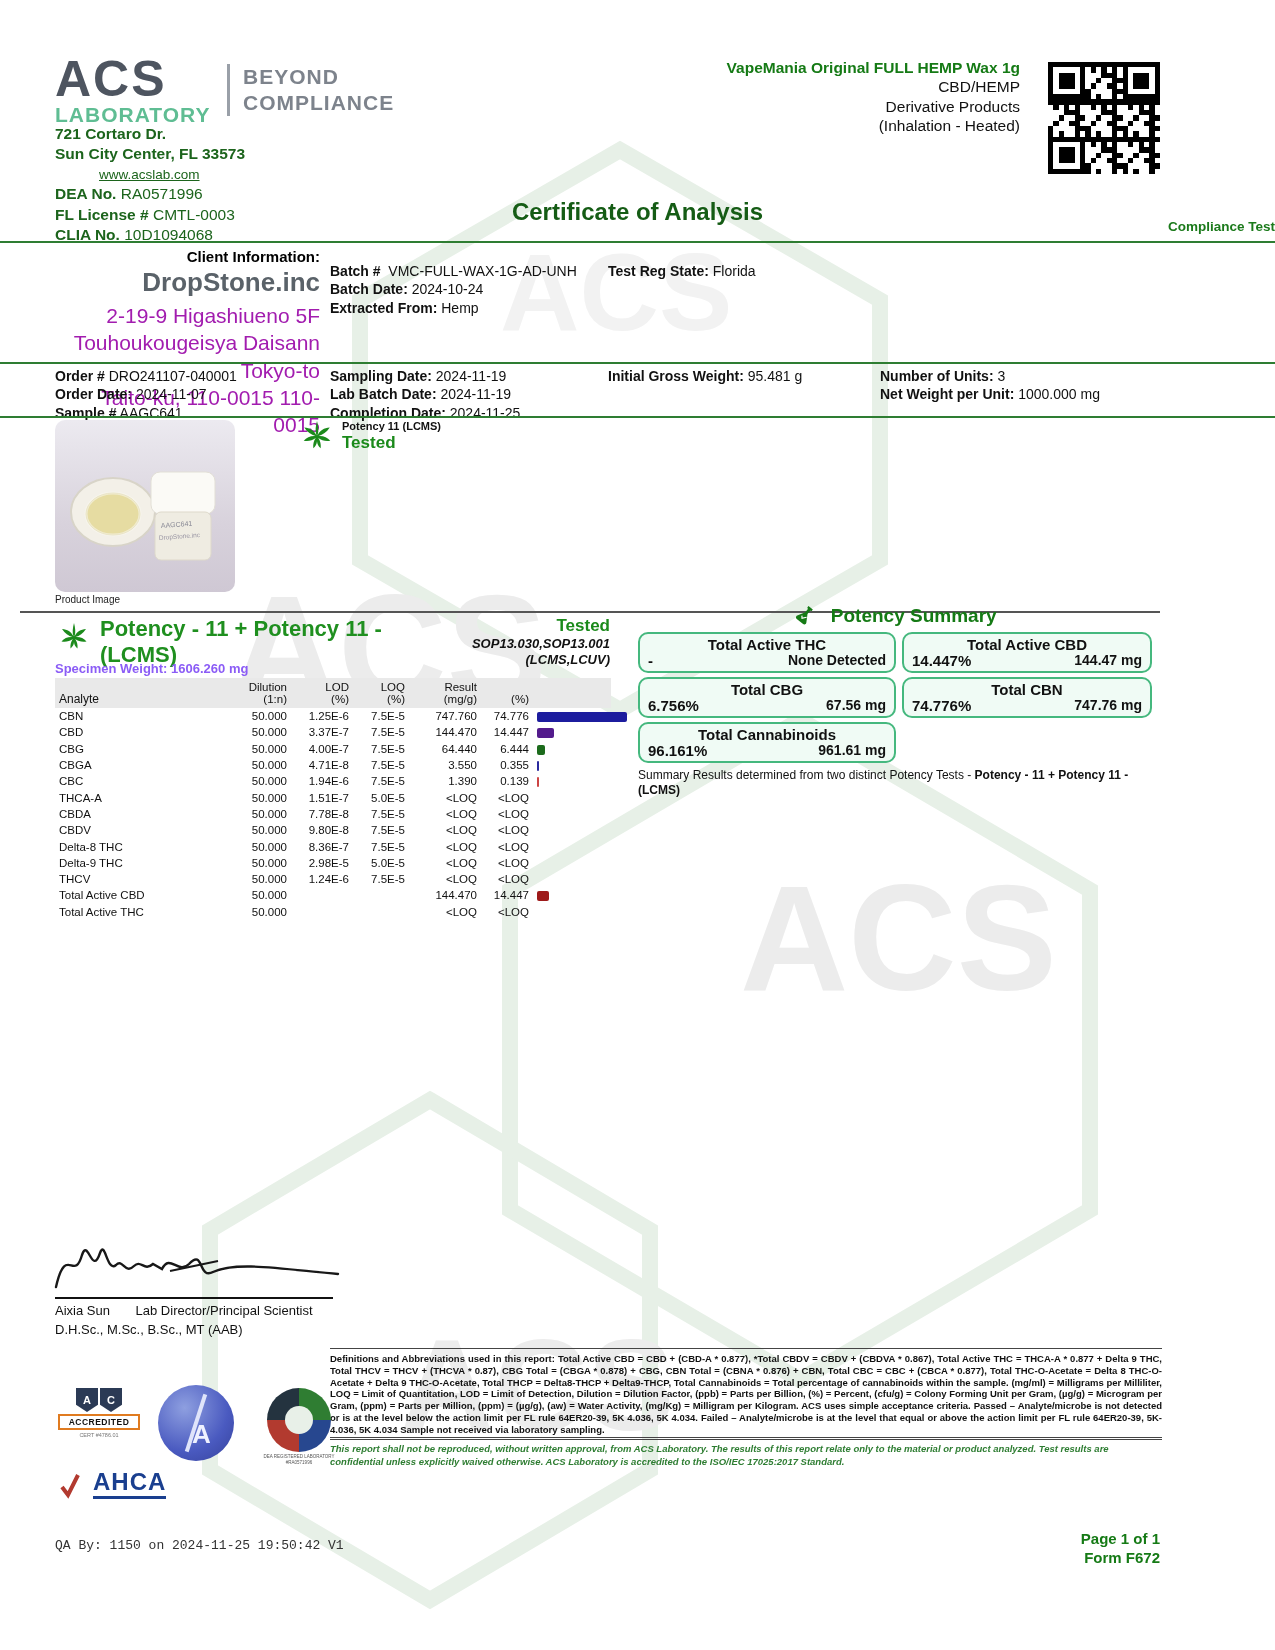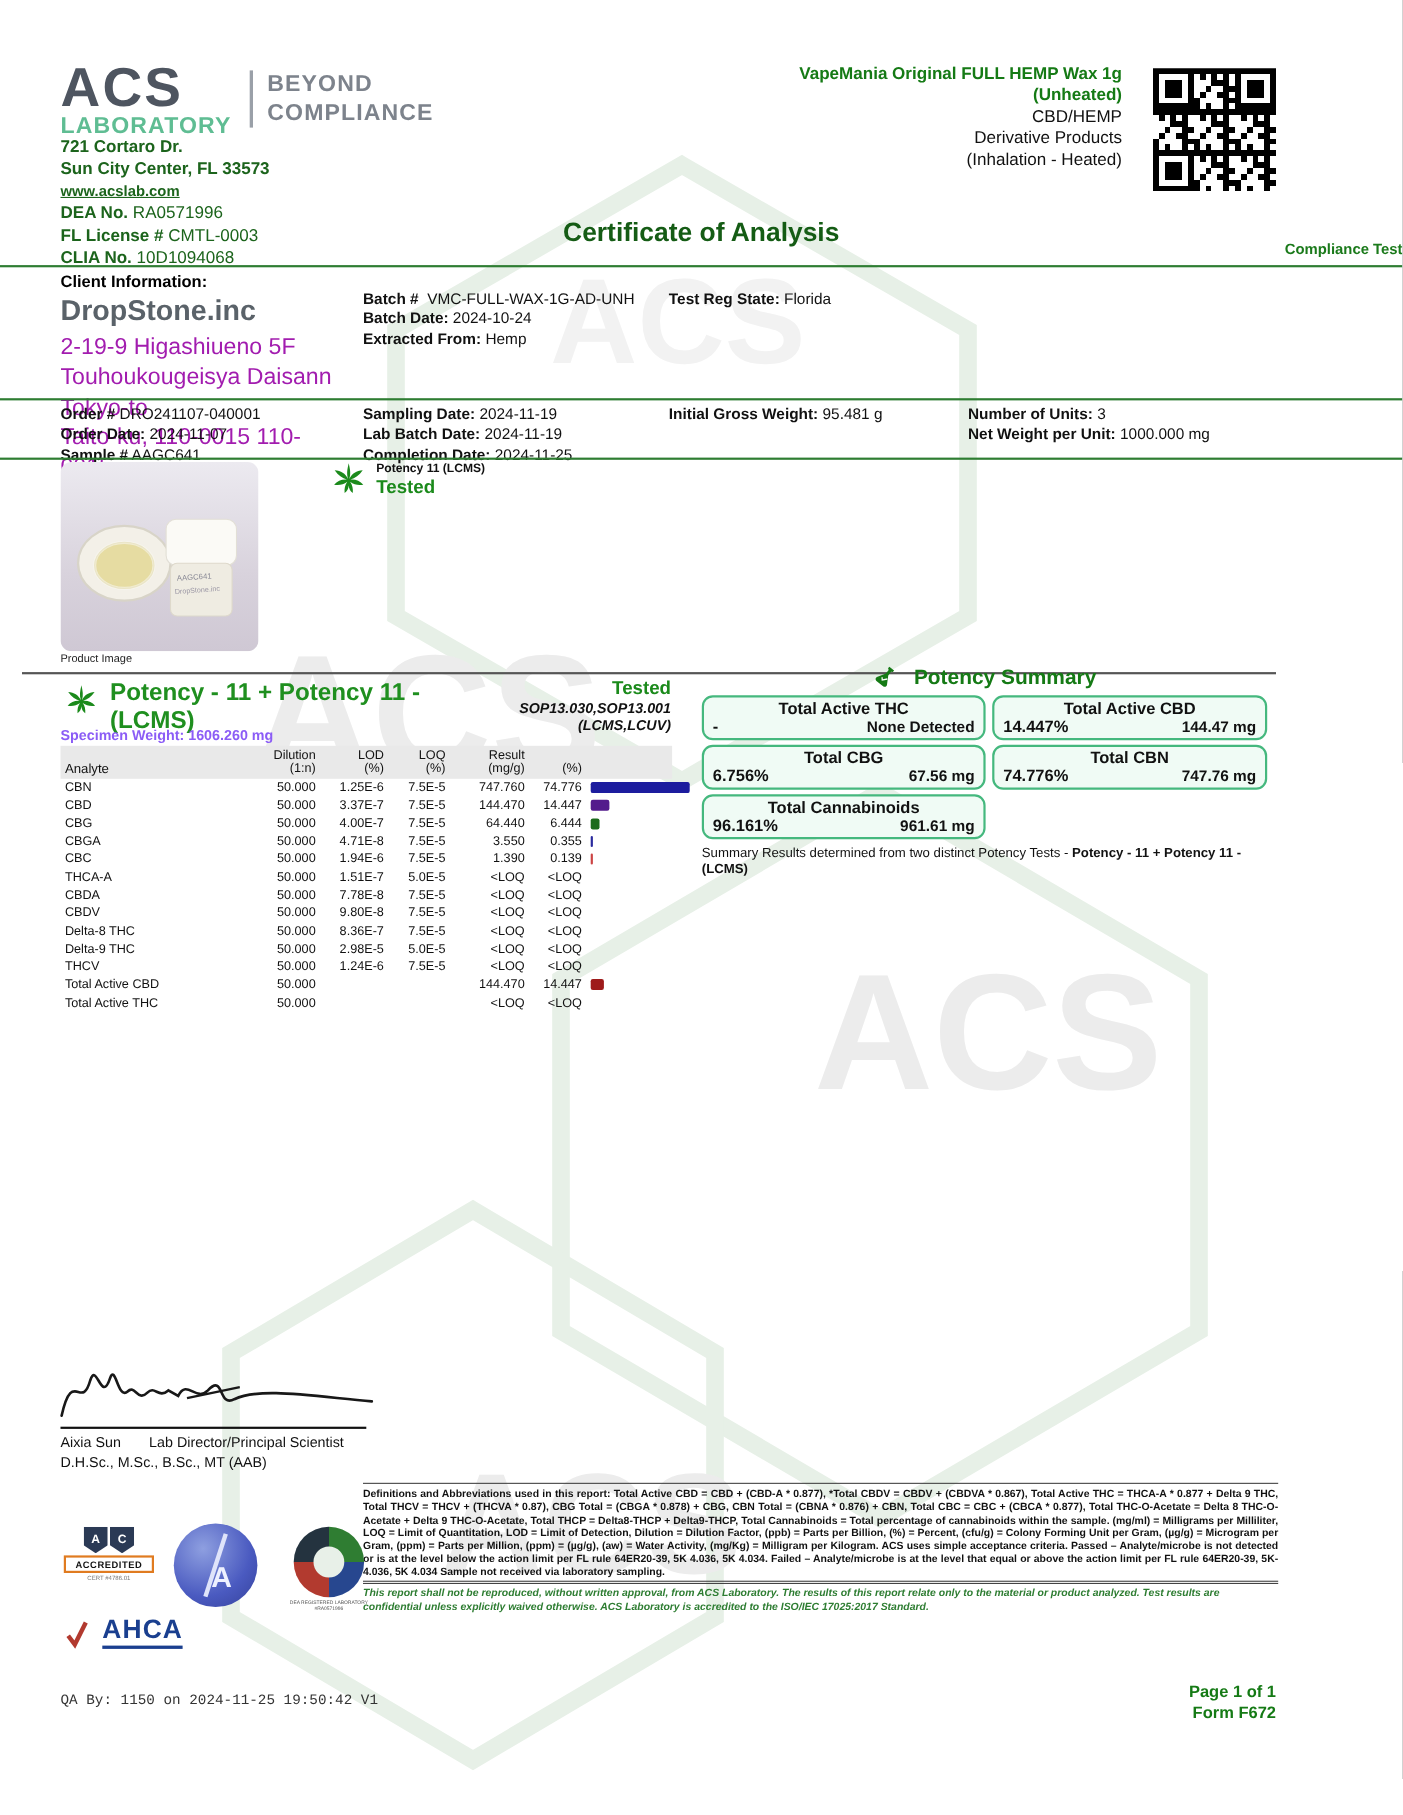--- a/index.html
+++ b/index.html
@@ -8,21 +8,21 @@
   .wm { position:absolute; inset:0; pointer-events:none; z-index:0; }
   .z { position:absolute; z-index:1; }
 
   
   .acs-big { font-size:50px; font-weight:bold; color:#4e5560; letter-spacing:2px; line-height:0.85; }
   .acs-lab { font-size:21px; font-weight:bold; color:#5fbd93; letter-spacing:1px; margin-top:2px; }
   .logo-div { width:3px; height:52px; background:#9aa0a8; position:absolute; left:172px; top:6px; }
   .tagline { position:absolute; left:188px; top:6px; color:#7d838c; font-weight:bold; font-size:21px; line-height:1.25; letter-spacing:1px; }
   .addr { color:#1c641c; font-size:15.5px; line-height:1.3; }
   .addr .b { font-weight:bold; }
-  .addr a { color:#1c641c; font-weight:bold; font-size:13.5px; text-decoration:underline; }
+  .addr a { color:#1c641c; font-weight:normal; font-size:13.5px; text-decoration:underline;margin-left:44px; }
   .prod-block { text-align:right; font-size:15.5px; line-height:1.25; color:#111; }
   .prod-title { color:#157a15; font-weight:bold; }
   .coa-title { width:100%; text-align:center; color:#155c15; font-size:24px; font-weight:bold; }
   .coa-sub { width:100%; text-align:center; color:#1b7a1b; font-size:13.5px; font-weight:bold; margin-top:1px; }
   .hr-green { position:absolute; left:0; width:1275px; height:2px; background:#2e7d32; z-index:1; }
   .hr-thin { position:absolute; height:1.5px; background:#555; z-index:1; }
 
   .lbl { font-weight:bold; }
   .frow { font-size:14px; line-height:1.32; color:#111; }
   .client-name { font-size:26px; font-weight:bold; color:#5a6269; margin:2px 0 4px 0; }
@@ -121,21 +121,20 @@
     <div class="b">721 Cortaro Dr.</div>
     <div class="b">Sun City Center, FL 33573</div>
     <div><a href="#">www.acslab.com</a></div>
     <div><span class="b">DEA No.</span> <span>RA0571996</span></div>
     <div><span class="b">FL License #</span> <span>CMTL-0003</span></div>
     <div><span class="b">CLIA No.</span> <span>10D1094068</span></div>
   </div>
 
   <div class="z prod-block" style="left:560px; top:58px; width:460px;">
     <div class="prod-title">VapeMania Original FULL HEMP Wax 1g</div>
-    <div class="prod-title">(Unheated)</div>
     <div>CBD/HEMP</div>
     <div>Derivative Products</div>
     <div>(Inhalation - Heated)</div>
   </div>
 
   <div class="z" style="left:1048px; top:62px; width:112px; height:112px;">
     <svg width="112" height="112" viewBox="0 0 21 21" shape-rendering="crispEdges">
         <rect x="0" y="0" width="21" height="21" fill="#fff"></rect>
         <rect x="7" y="0" width="1" height="1" fill="#000"></rect>
         <rect x="8" y="0" width="1" height="1" fill="#000"></rect>
@@ -296,21 +295,21 @@
         <rect x="0" y="14" width="7" height="7" fill="#000"></rect>
         <rect x="1" y="15" width="5" height="5" fill="#fff"></rect>
         <rect x="2" y="16" width="3" height="3" fill="#000"></rect>
       </svg>
   </div>
 
   <div class="z coa-title" style="top:198px;">Certificate of Analysis</div>
   <div class="z coa-sub" style="top:218px;text-align:right;">Compliance Test</div>
   <div class="hr-green" style="top:241px;"></div>
 
-  <div class="z" style="left:55px; top:248px; width:265px;">
+  <div class="z" style="left:55px; top:248px; width:265px;text-align:right;">
     <div style="font-size:15px; font-weight:bold;">Client Information:</div>
     <div class="client-name">DropStone.inc</div>
     <div class="client-addr">2-19-9 Higashiueno 5F</div>
     <div class="client-addr">Touhoukougeisya Daisann</div>
     <div class="client-addr">Tokyo-to</div>
     <div class="client-addr">Taito-ku, 110-0015 110-0015</div>
   </div>
 
   <div class="z frow" style="left:330px; top:262px;">
     <div><span class="lbl">Batch #</span>&nbsp; <span>VMC-FULL-WAX-1G-AD-UNH</span></div>

